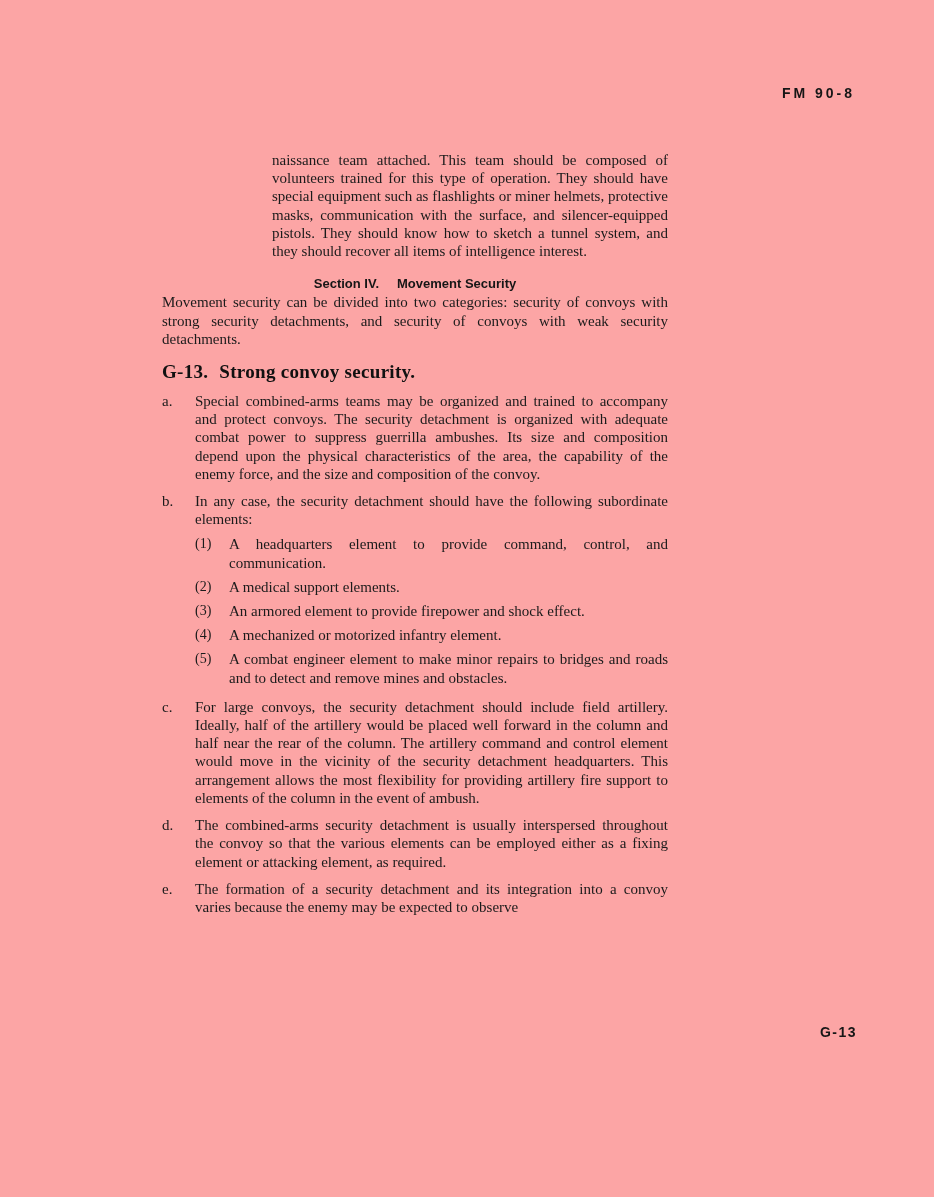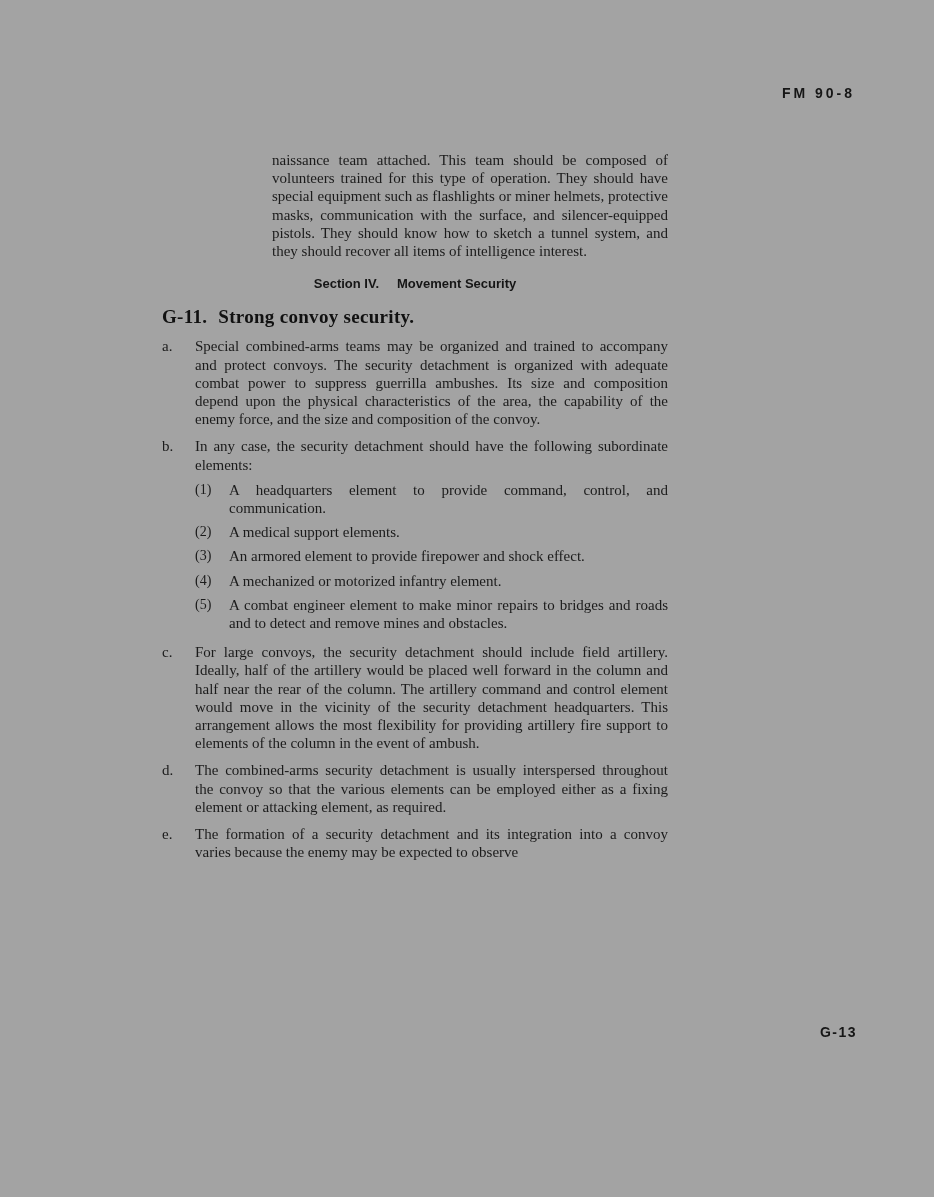--- a/index.html
+++ b/index.html
@@ -4,21 +4,21 @@
 <style>
   html, body {
     margin: 0;
     padding: 0;
     background: #ffffff;
   }
   .page {
     position: relative;
     width: 934px;
     height: 1197px;
-    background: #a3a3a3;
+    background: #fca5a5;
     color: #1b1b1b;
     font-family: "Liberation Serif", "DejaVu Serif", serif;
     font-size: 15px;
     line-height: 18.2px;
     overflow: hidden;
   }
   .page-header {
     position: absolute;
     top: 84px;
     right: 79px;
@@ -122,23 +122,24 @@
 
   <div class="content">
 
     <p class="intro-para">naissance team attached. This team should be composed of volunteers trained for this type of operation. They should have special equipment such as flashlights or miner helmets, protective masks, communication with the surface, and silencer-equipped pistols. They should know how to sketch a tunnel system, and they should recover all items of intelligence interest.</p>
 
     <div class="section-heading">
       <span>Section IV.</span><span class="sec-gap"></span><span>Movement Security</span>
     </div>
 
 
+    <p class="body-para">Movement security can be divided into two categories: security of convoys with strong security detachments, and security of convoys with weak security detachments.</p>
 
     <h2 class="doc-heading">
-      <span class="h-num">G-11.</span><span>Strong convoy security.</span>
+      <span class="h-num">G-13.</span><span>Strong convoy security.</span>
     </h2>
 
     <div class="doc-list-item">
       <span class="li-label">a.</span>
       <div class="li-text">Special combined-arms teams may be organized and trained to accompany and protect convoys. The security detachment is organized with adequate combat power to suppress guerrilla ambushes. Its size and composition depend upon the physical characteristics of the area, the capability of the enemy force, and the size and composition of the convoy.</div>
     </div>
 
     <div class="doc-list-item" style="margin-bottom:0;">
       <span class="li-label">b.</span>
       <div class="li-text">In any case, the security detachment should have the following subordinate elements:</div>

